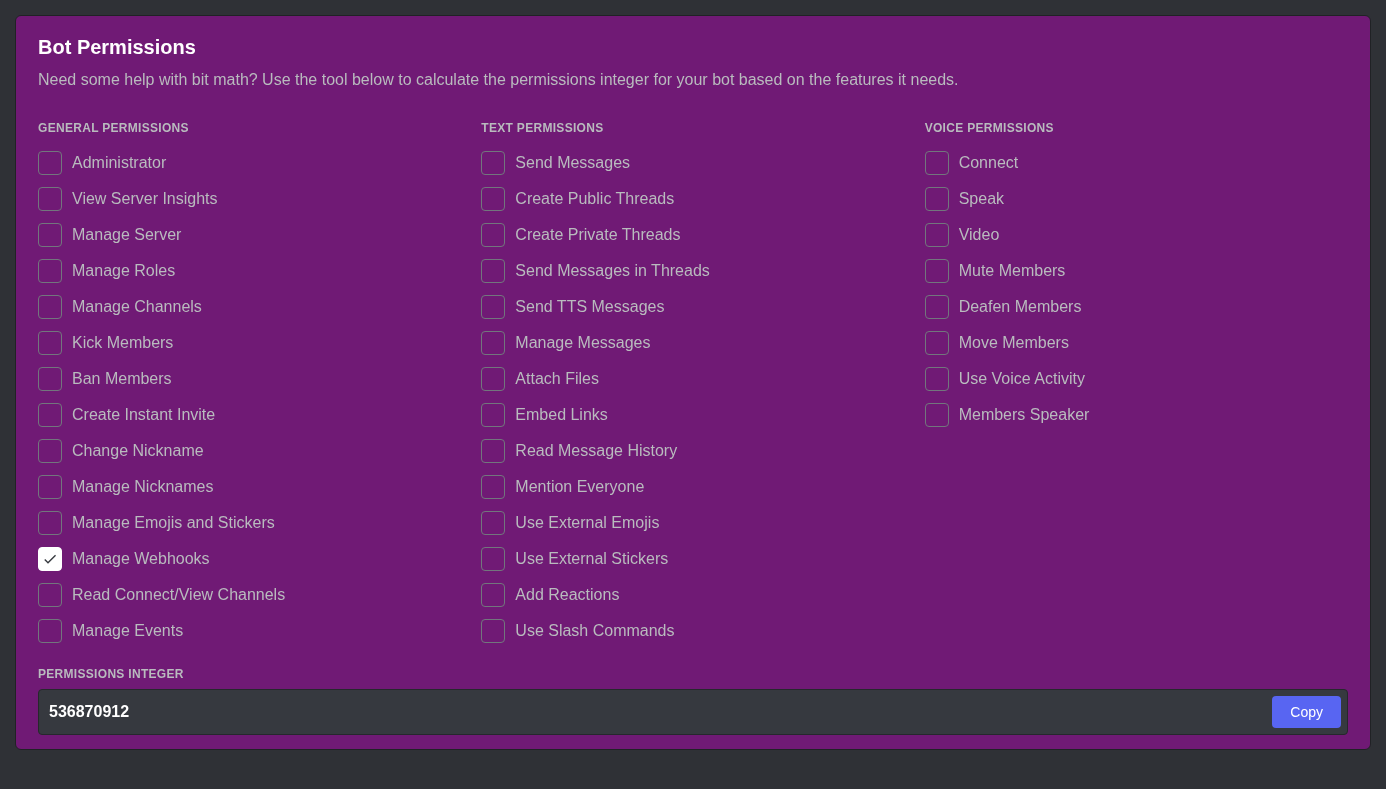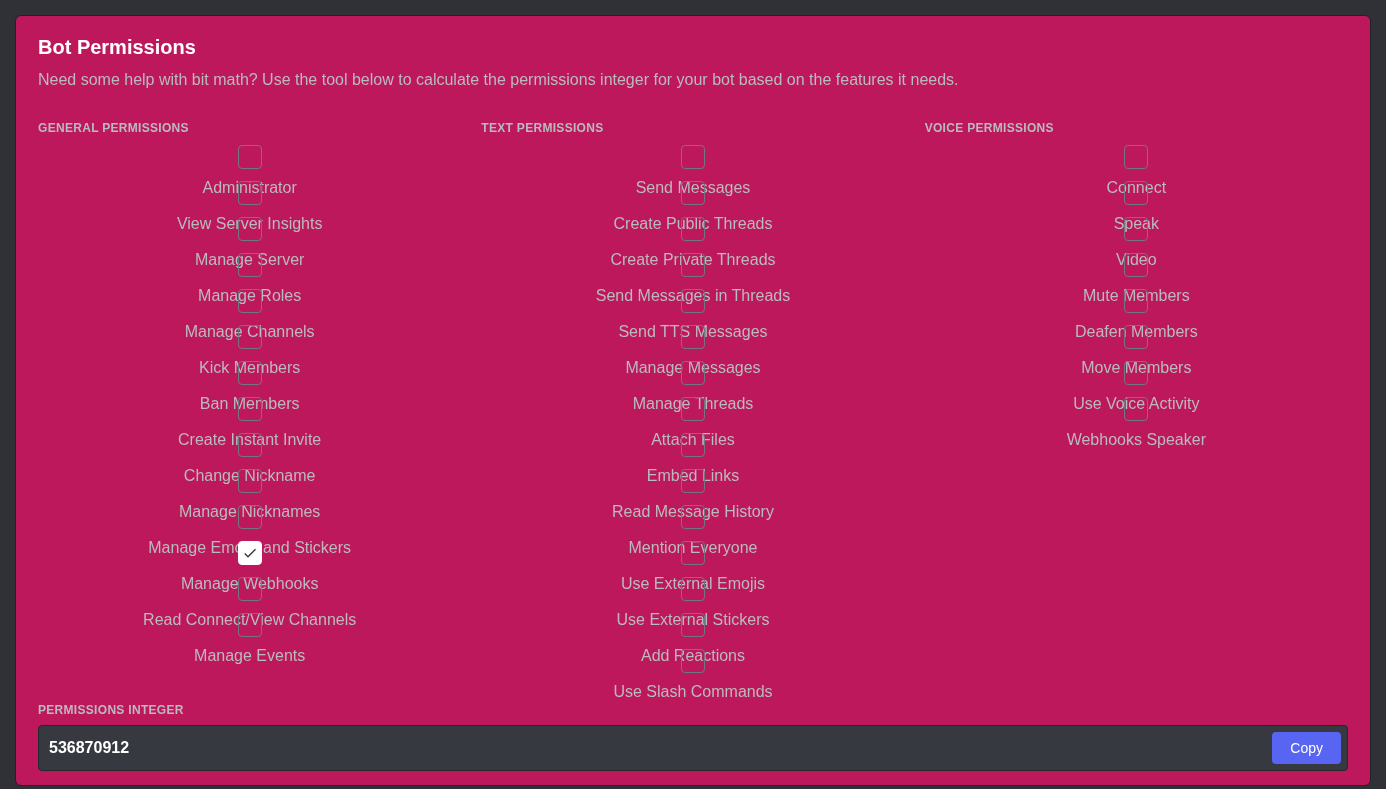--- a/index.html
+++ b/index.html
@@ -9,21 +9,21 @@
     }
     body {
       background-color: #2f3136;
       font-family: -apple-system, BlinkMacSystemFont, "Segoe UI", Helvetica, Arial, sans-serif;
       color: #dcddde;
       padding: 15px;
       width: 1386px;
       height: 789px;
     }
     .panel {
-      background-color: #be185d;
+      background-color: #701a75;
       border: 1px solid #202225;
       border-radius: 6px;
       padding: 20px 22px 14px 22px;
     }
     .title {
       color: #ffffff;
       font-size: 20px;
       font-weight: 700;
       margin-bottom: 10px;
     }
@@ -47,21 +47,20 @@
       letter-spacing: 0.3px;
       text-transform: uppercase;
       margin-bottom: 10px;
     }
     .perm-row {
       display: flex;
       align-items: center;
       gap: 10px;
       height: 36px;
       cursor: pointer;
-      flex-direction: column;
     }
     .checkbox {
       width: 24px;
       height: 24px;
       border-radius: 4px;
       border: 1px solid #72767d;
       background: transparent;
       display: inline-flex;
       align-items: center;
       justify-content: center;
@@ -213,24 +212,20 @@
           <label class="perm-row">
             <span class="checkbox"></span>
             <span class="perm-label">Send TTS Messages</span>
           </label>
           <label class="perm-row">
             <span class="checkbox"></span>
             <span class="perm-label">Manage Messages</span>
           </label>
           <label class="perm-row">
             <span class="checkbox"></span>
-            <span class="perm-label">Manage Threads</span>
-          </label>
-          <label class="perm-row">
-            <span class="checkbox"></span>
             <span class="perm-label">Attach Files</span>
           </label>
           <label class="perm-row">
             <span class="checkbox"></span>
             <span class="perm-label">Embed Links</span>
           </label>
           <label class="perm-row">
             <span class="checkbox"></span>
             <span class="perm-label">Read Message History</span>
           </label>
@@ -282,21 +277,21 @@
           <label class="perm-row">
             <span class="checkbox"></span>
             <span class="perm-label">Move Members</span>
           </label>
           <label class="perm-row">
             <span class="checkbox"></span>
             <span class="perm-label">Use Voice Activity</span>
           </label>
           <label class="perm-row">
             <span class="checkbox"></span>
-            <span class="perm-label">Webhooks Speaker</span>
+            <span class="perm-label">Members Speaker</span>
           </label>
         </div>
     </div>
   </div>
 
   <div class="integer-label">PERMISSIONS INTEGER</div>
   <div class="integer-box">
     <div class="integer-value">536870912</div>
     <button class="copy-btn">Copy</button>
   </div>

